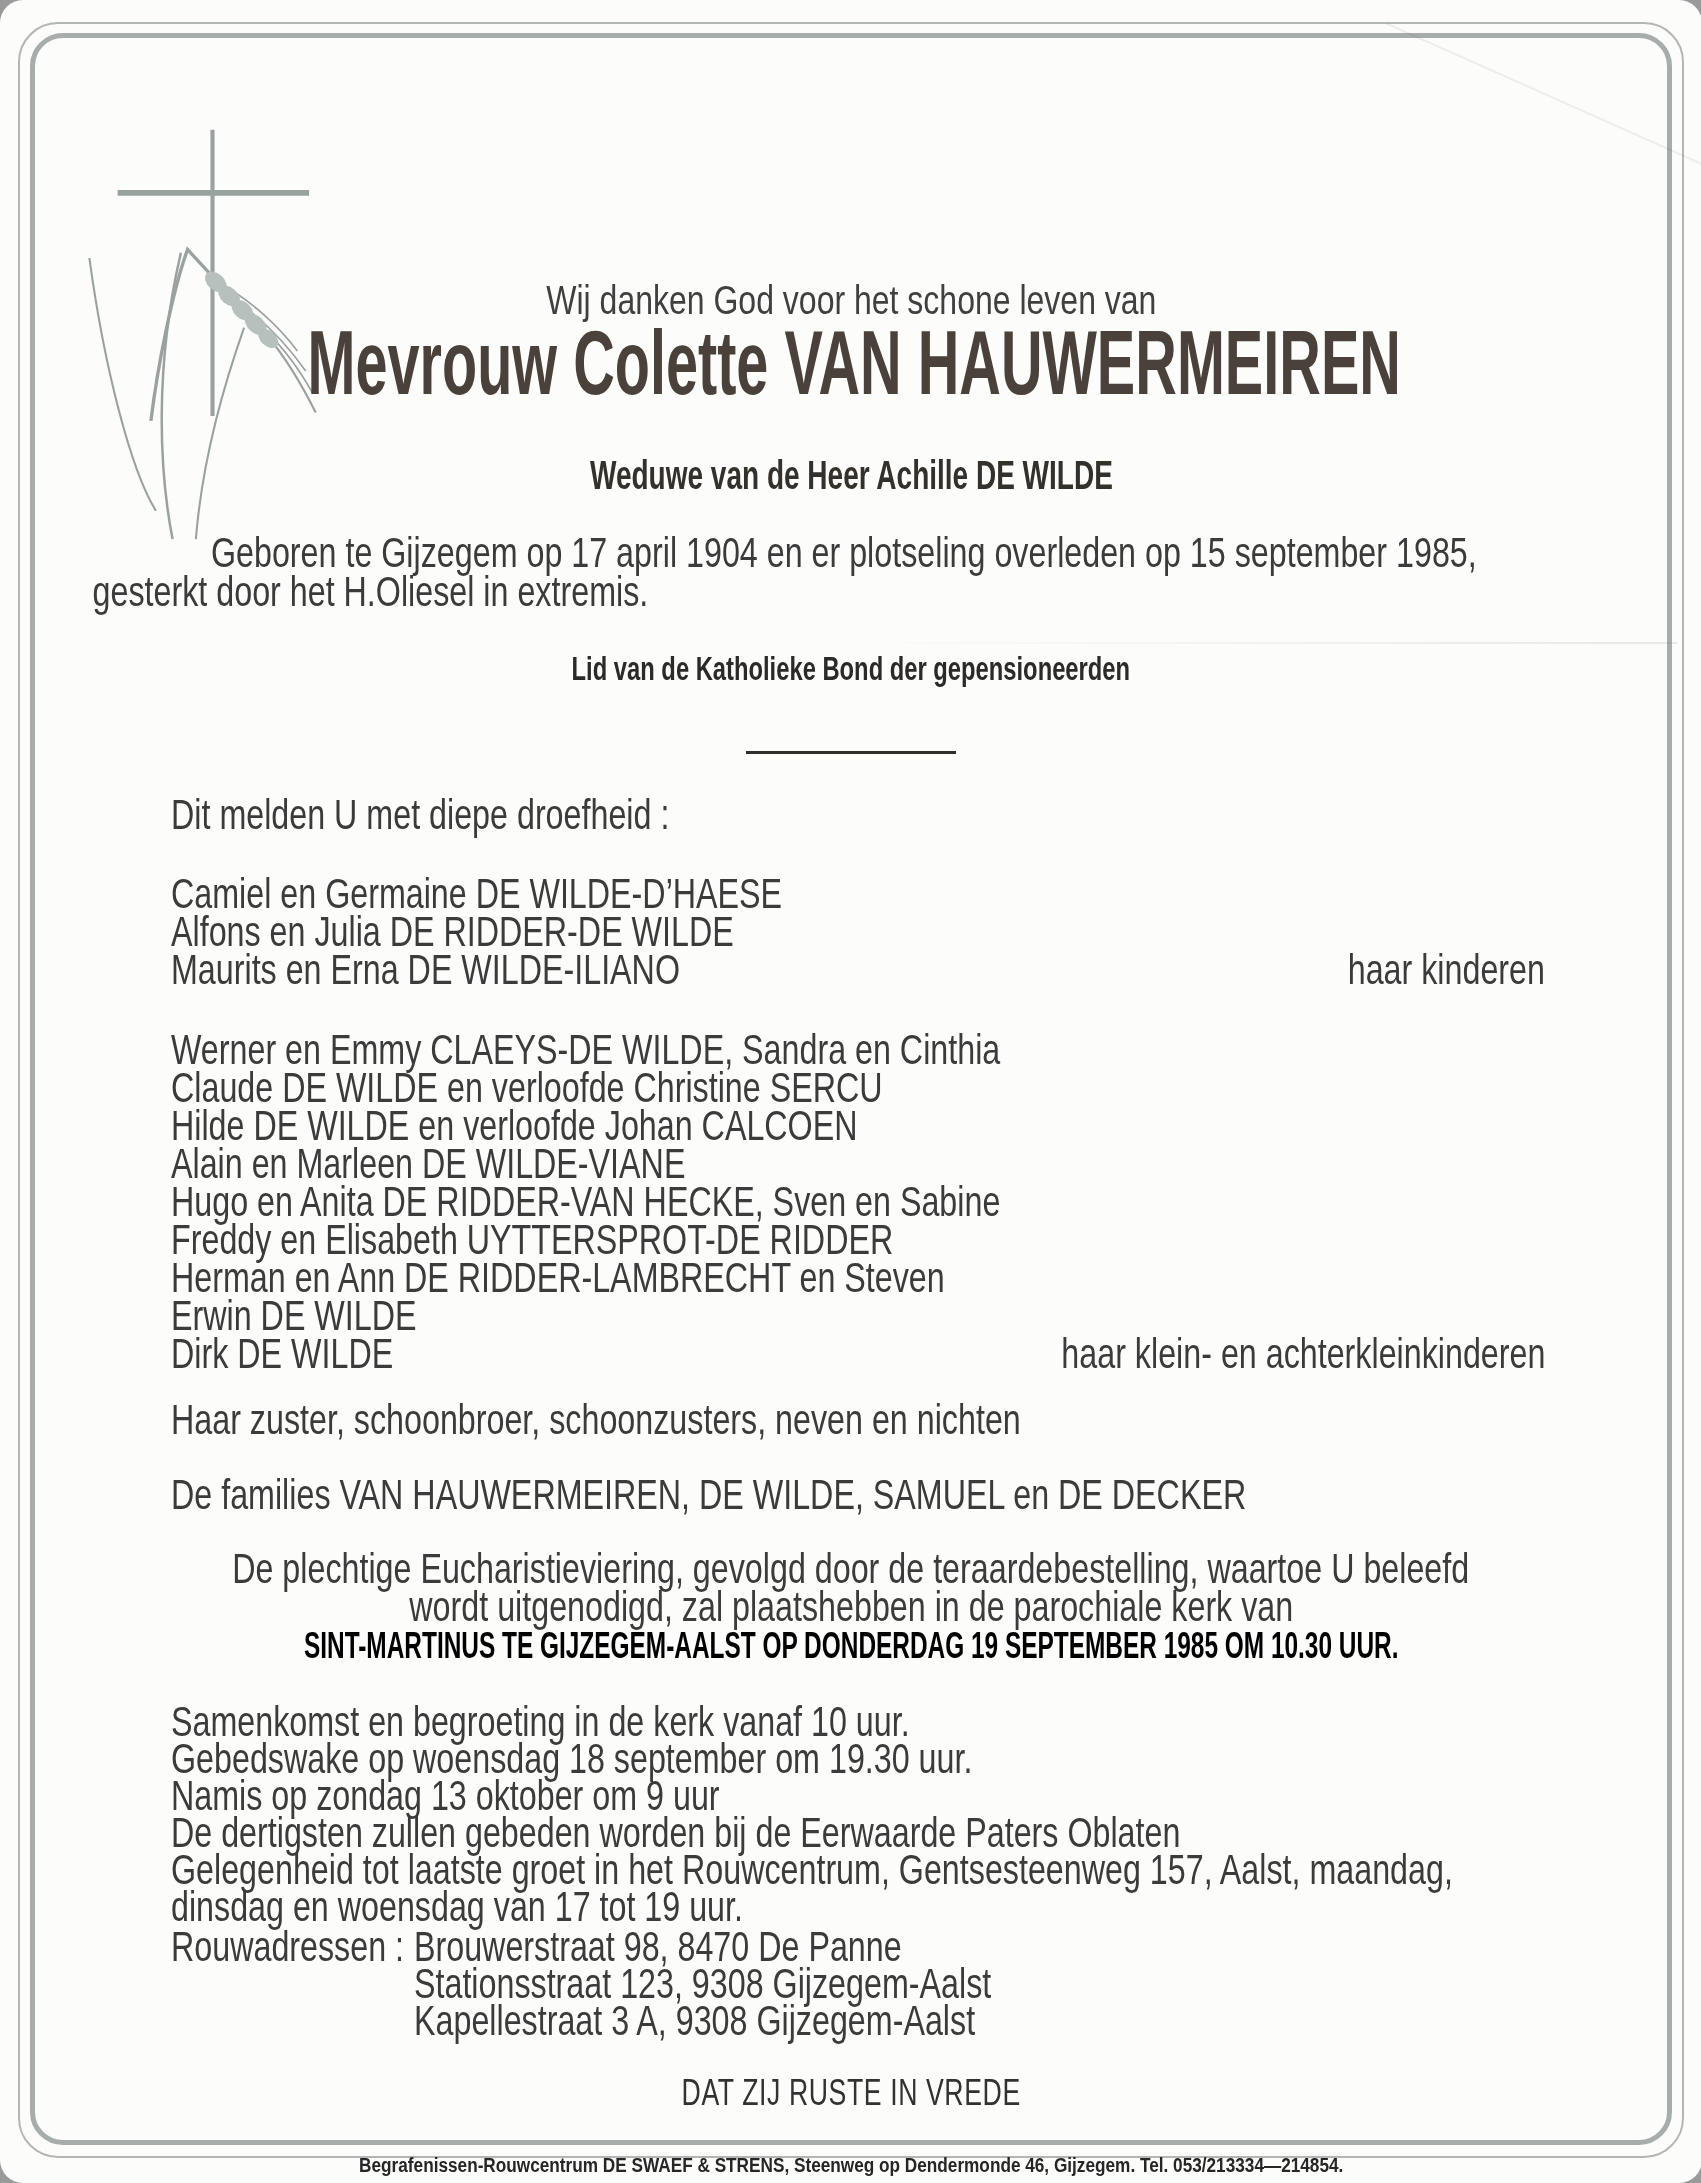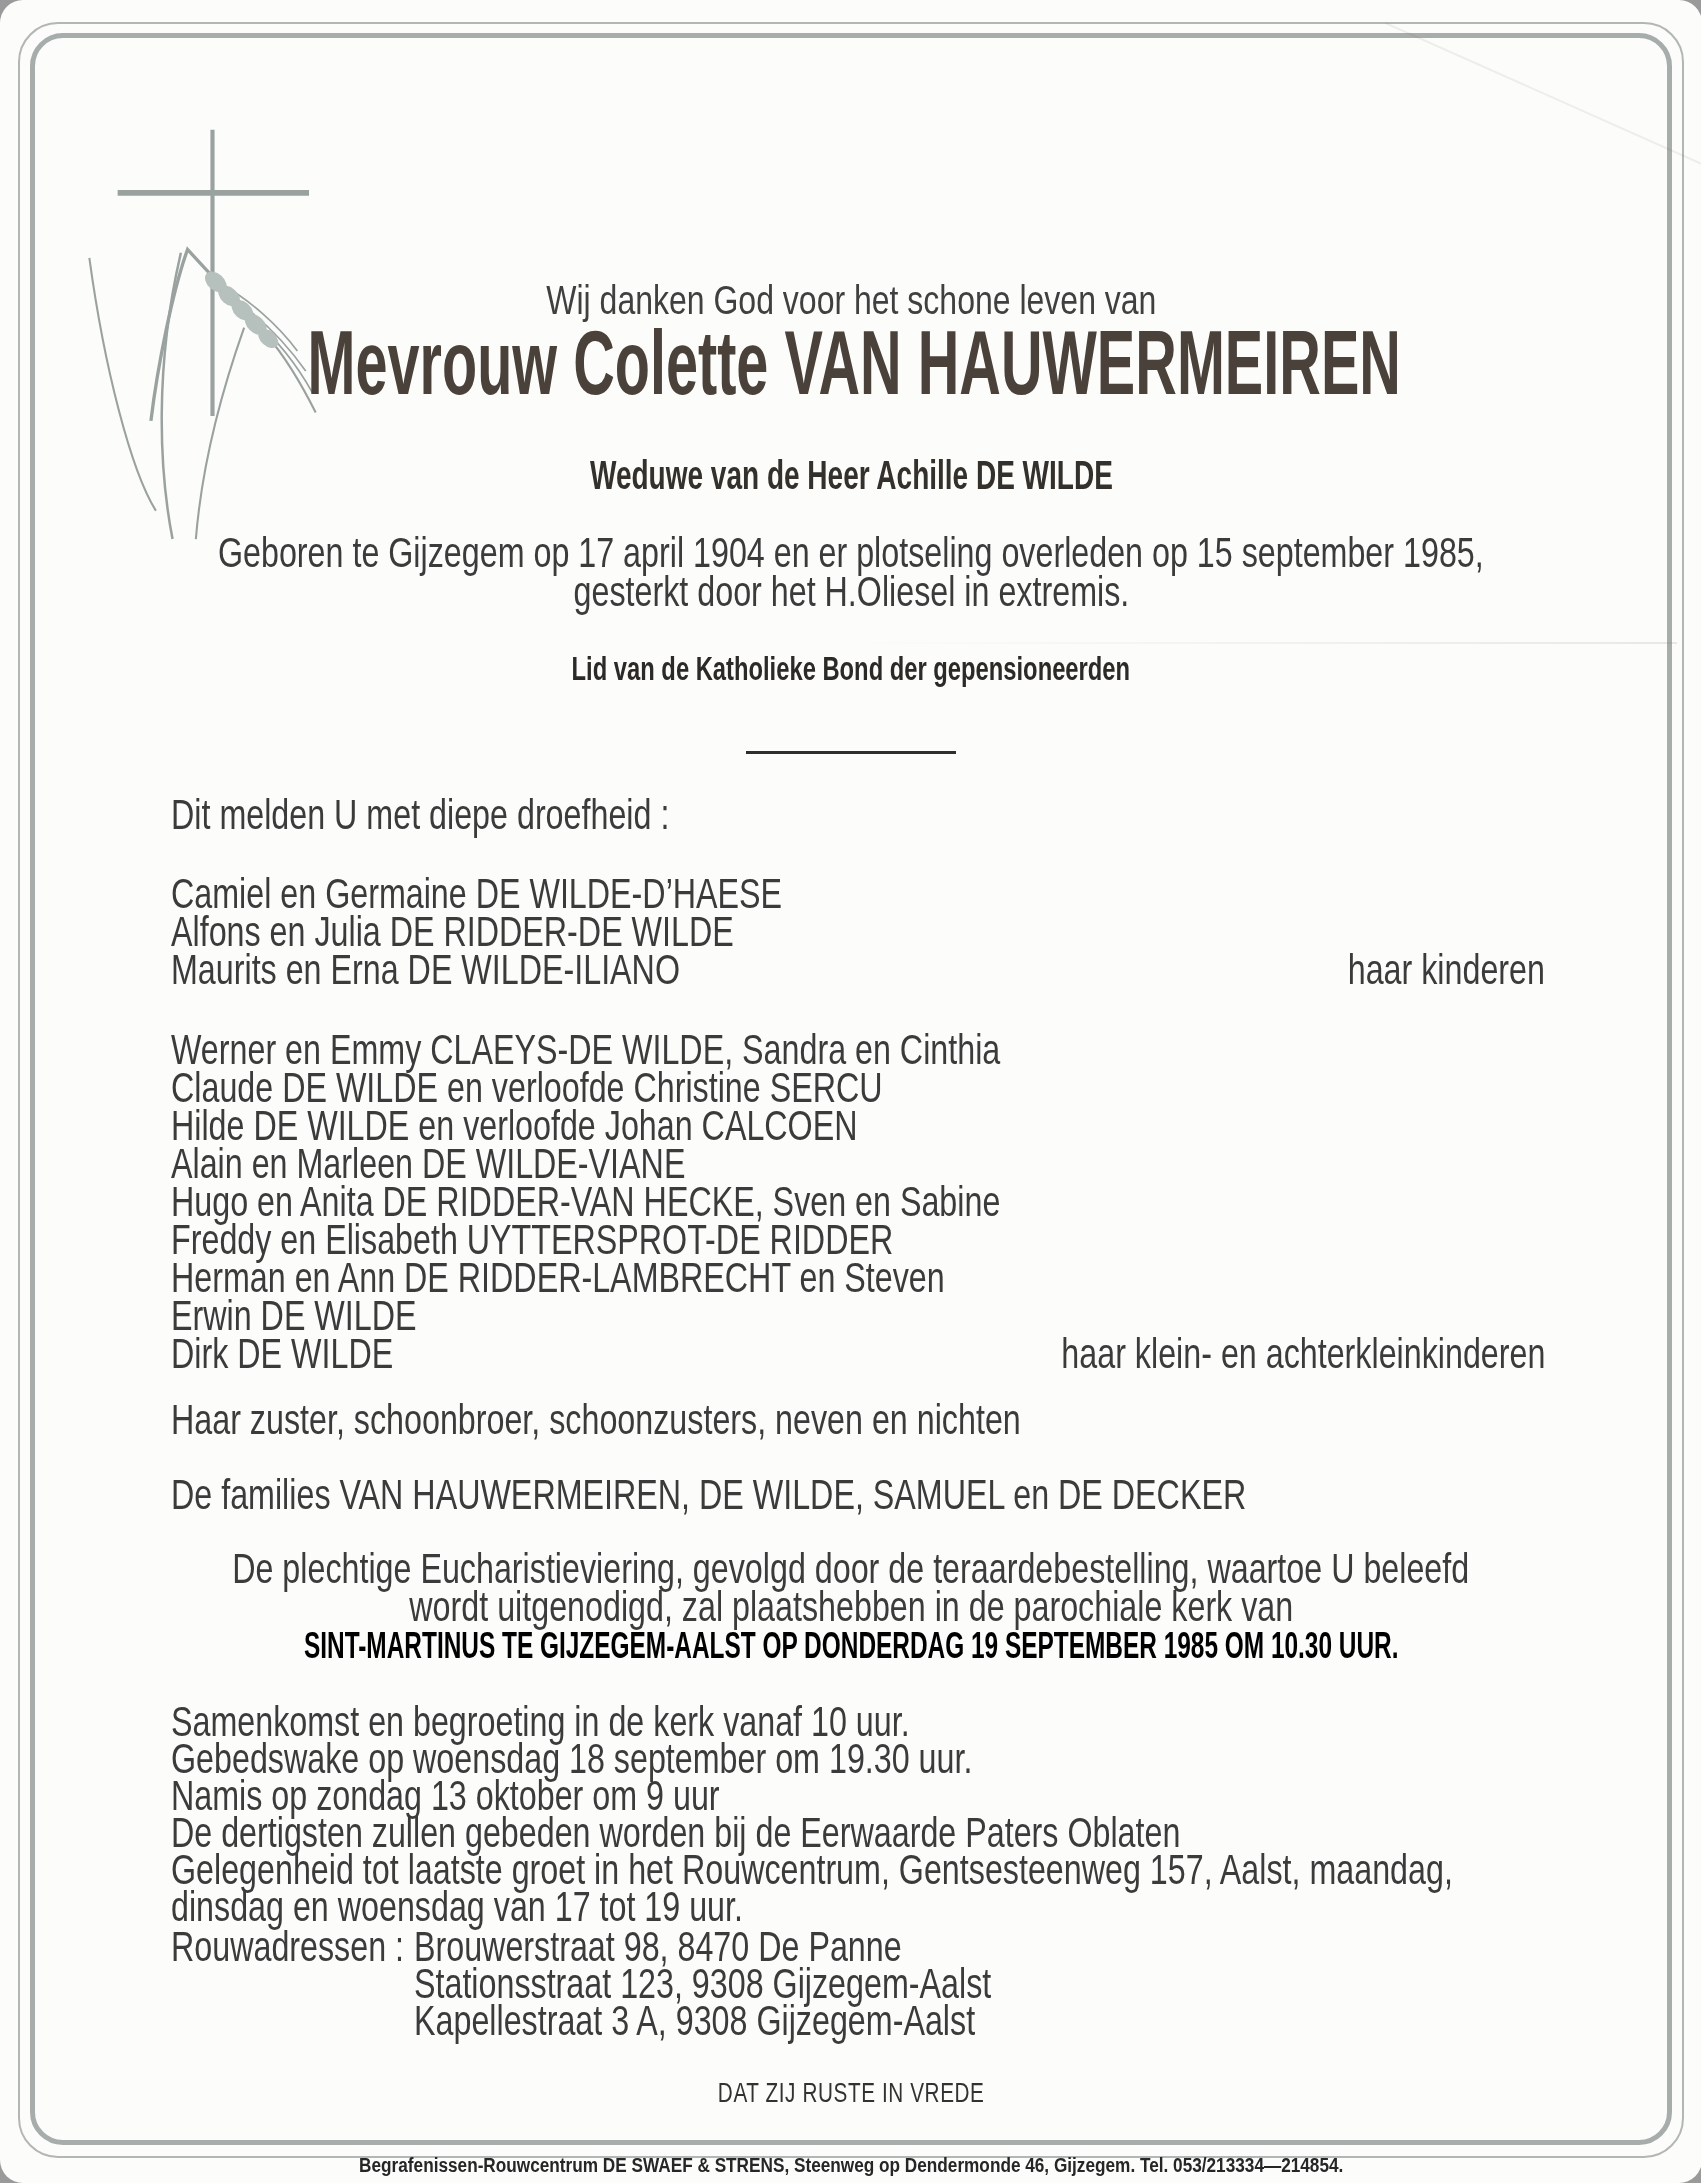--- a/index.html
+++ b/index.html
@@ -45,21 +45,21 @@
   .subtitle .sx { transform:scaleX(0.70); }
 
   .membership { font-size:33px; font-weight:bold; color:#2c2a27; line-height:35px; }
   .membership .sx { transform:scaleX(0.72); }
 
   .divider { position:absolute; top:751px; left:746px; width:210px; height:2.5px; background:#2e2e2e; }
 
   .church { font-size:37px; font-weight:bold; color:#000000; line-height:38px; }
   .church .sx { transform:scaleX(0.66); }
 
-  .closing { font-size:28px; color:#323232; line-height:39px; }
+  .closing { font-size:36px; color:#323232; line-height:39px; }
   .closing .sx { transform:scaleX(0.74); letter-spacing:0.8px; }
 
   .footer { font-size:20px; font-weight:bold; color:#262626; line-height:21.6px; }
   .footer .sx { transform:scaleX(0.86); }
 
   
   .g-stroke { stroke:#9aa2a0; fill:none; }
   .g-grain  { fill:#b6c0bc; stroke:none; }
 </style>
 </head>
@@ -96,21 +96,21 @@
     <path class="g-stroke" d="M 132 162 C 100 300 106 424 122 506" stroke-width="3"></path>
     <path class="g-stroke" d="M 208 252 C 174 348 156 432 150 506" stroke-width="2.5"></path>
   </svg>
 
   <div class="line center intro" style="top:281px"><span class="sx">Wij danken God voor het schone leven van</span></div>
 
   <div class="line center title" style="top:344px"><span class="sx">Mevrouw Colette VAN HAUWERMEIREN</span></div>
 
   <div class="line center subtitle" style="top:456px"><span class="sx">Weduwe van de Heer Achille DE WILDE</span></div>
 
-  <div class="block" style="top:533px; left:0; right:0; text-align:center;">
+  <div class="block" style="top:533px; left:0; right:0; ">
     <div class="bline" style="line-height:39px"><span class="sx" style="transform-origin:50% 50%">Geboren te Gijzegem op 17 april 1904 en er plotseling overleden op 15 september 1985,</span></div>
     <div class="bline" style="line-height:39px"><span class="sx" style="transform-origin:50% 50%">gesterkt door het H.Oliesel in extremis.</span></div>
   </div>
 
   <div class="line center membership" style="top:651px"><span class="sx">Lid van de Katholieke Bond der gepensioneerden</span></div>
 
   <div class="divider"></div>
 
   <div class="line" style="top:795px; left:171px;"><span class="sx">Dit melden U met diepe droefheid :</span></div>
 

